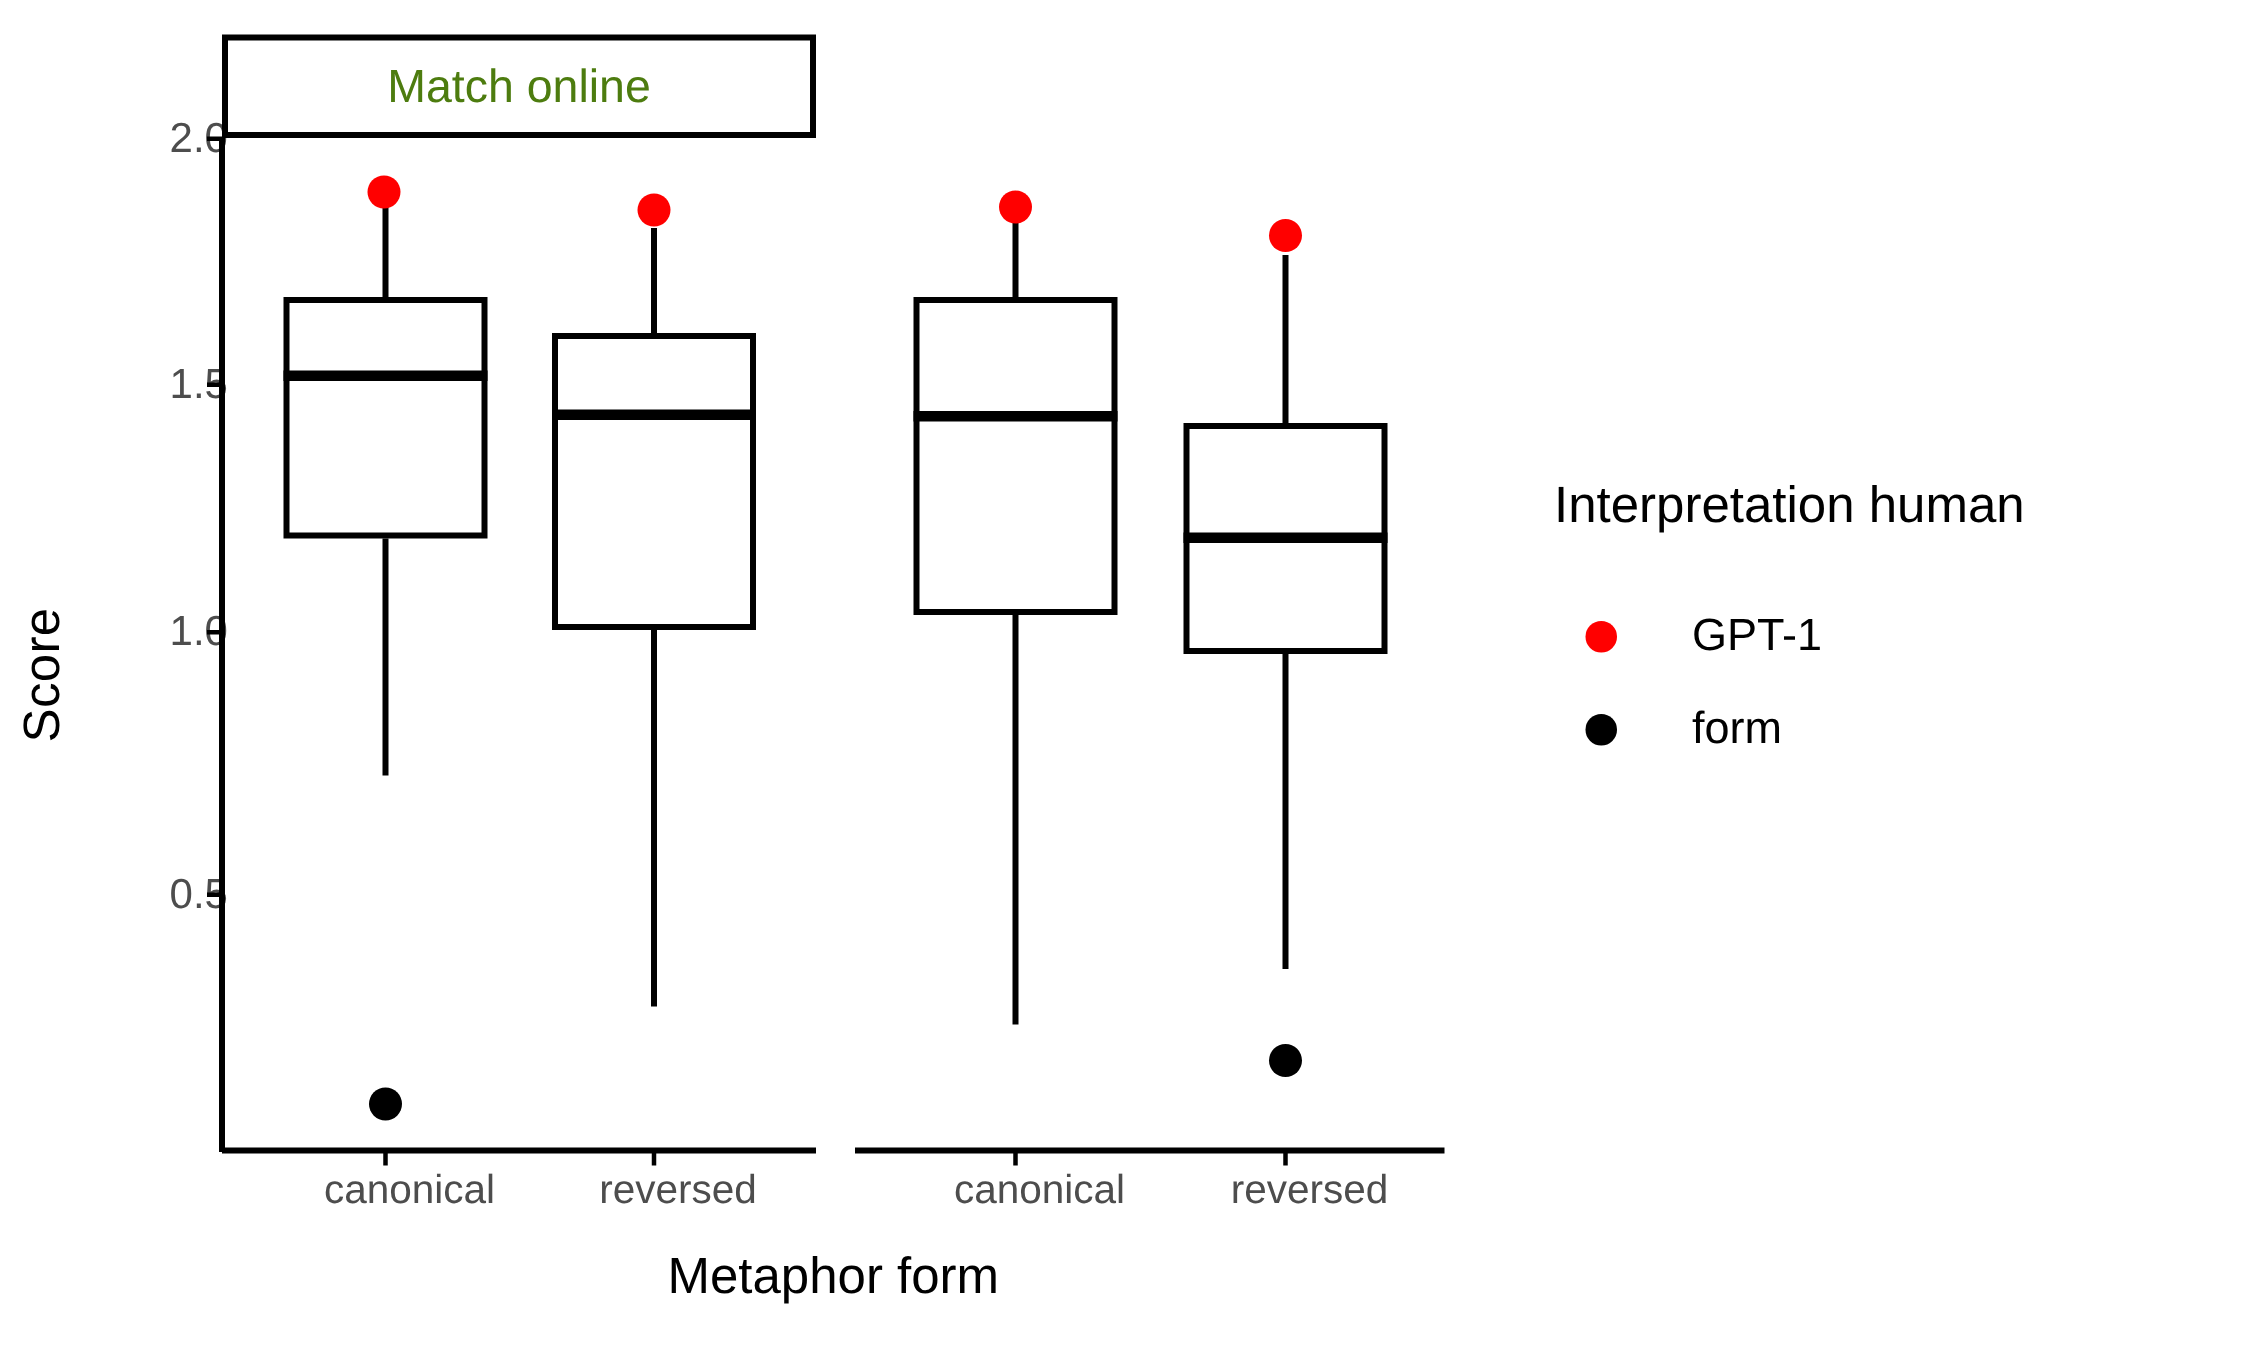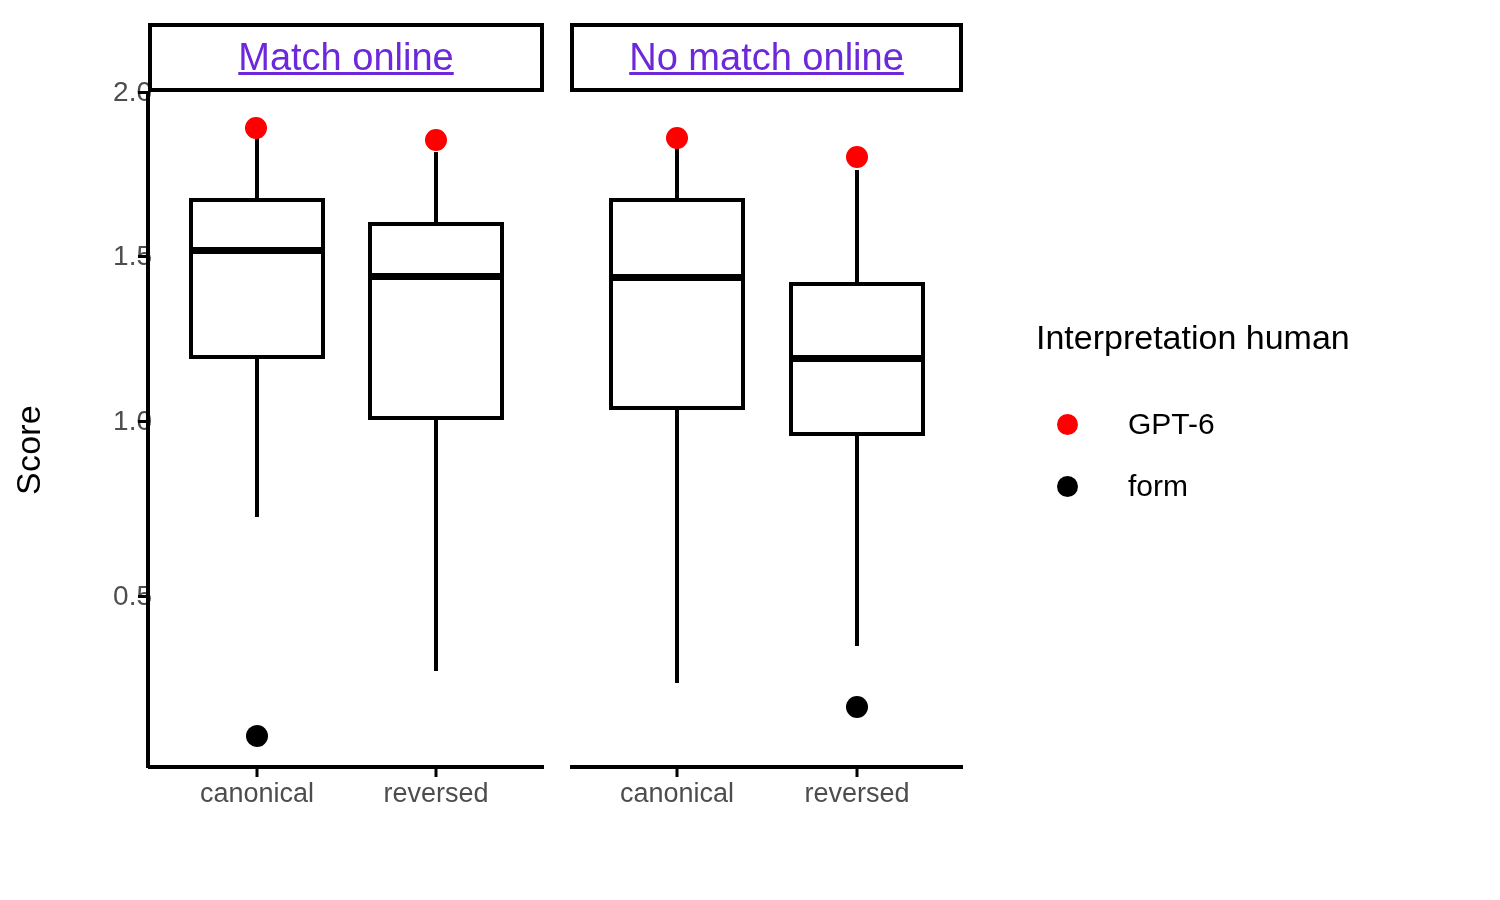--- a/index.html
+++ b/index.html
@@ -67,40 +67,40 @@
     left: 138px;
   }
   .xtick-label {
     position: absolute;
     top: 778px;
     text-align: center;
     font-size: 27px;
     color: #4d4d4d;
     transform: translateX(-50%);
     white-space: nowrap;
+    margin-left: 16px;
   }
   .xtick-mark {
     position: absolute;
     width: 3px;
     height: 10px;
     background: #000000;
     top: 767px;
     transform: translateX(-50%);
   }
   .panel-strip {
     position: absolute;
     border: 4px solid #000000;
     background: #ffffff;
     display: flex;
     align-items: center;
     justify-content: center;
-    font-size: 38px;
-    color: #6d28d9;
+    font-size: 31px;
+    color: #4d7c0f;
     box-sizing: border-box;
-    text-decoration: underline;
   }
   .panel-axis-line {
     position: absolute;
     background: #000000;
   }
   .boxplot { position: absolute; }
   .box-rect {
     position: absolute;
     border: 4px solid #000000;
     background: #ffffff;
@@ -170,39 +170,37 @@
     <div class="ytick-label" style="top:421px; right:1348px;">1.0</div>
     <div class="ytick-mark" style="top:420px;"></div>
     <div class="ytick-label" style="top:596px; right:1348px;">0.5</div>
     <div class="ytick-mark" style="top:595px;"></div>
   </div>
 
   <div class="panel-strip" style="left:148px; top:23px; width:396px; height:69px;">
     <span>Match online</span>
   </div>
 
-  <div class="panel-strip" style="left:570px; top:23px; width:393px; height:69px;">
-    <span>No match online</span>
-  </div>
 
   <div class="panel-axis-line" style="left:146px; top:92px; width:4px; height:676px;"></div>
   <div class="panel-axis-line" style="left:148px; top:765px; width:396px; height:4px;"></div>
 
   <div class="panel-axis-line" style="left:570px; top:765px; width:393px; height:4px;"></div>
 
   <div class="xtick-mark" style="left:257px;"></div>
   <div class="xtick-mark" style="left:436px;"></div>
   <div class="xtick-mark" style="left:677px;"></div>
   <div class="xtick-mark" style="left:857px;"></div>
 
   <div class="xtick-label" style="left:257px;">canonical</div>
   <div class="xtick-label" style="left:436px;">reversed</div>
   <div class="xtick-label" style="left:677px;">canonical</div>
   <div class="xtick-label" style="left:857px;">reversed</div>
 
+  <div class="axis-title-x">Metaphor form</div>
 
   <div class="boxplot">
     <div class="whisker" style="left:257px; top:128px; height:72px;"></div>
     <div class="whisker" style="left:257px; top:357px; height:160px;"></div>
     <div class="box-rect" style="left:189px; top:198px; width:136px; height:161px;"></div>
     <div class="median-line" style="left:189px; top:247px; width:136px;"></div>
     <div class="point-dot" style="left:256px; top:128px; width:22px; height:22px; background:#ff0000;"></div>
     <div class="point-dot" style="left:257px; top:736px; width:22px; height:22px; background:#000000;"></div>
   </div>
 
@@ -230,21 +228,21 @@
     <div class="point-dot" style="left:857px; top:157px; width:22px; height:22px; background:#ff0000;"></div>
     <div class="point-dot" style="left:857px; top:707px; width:22px; height:22px; background:#000000;"></div>
   </div>
 
   <div class="legend">
     <div class="legend-title">Interpretation human</div>
     <div class="legend-row">
       <div class="legend-key">
         <div class="legend-dot" style="background:#ff0000;"></div>
       </div>
-      <div class="legend-label">GPT-6</div>
+      <div class="legend-label">GPT-1</div>
     </div>
     <div class="legend-row">
       <div class="legend-key">
         <div class="legend-dot" style="background:#000000;"></div>
       </div>
       <div class="legend-label">form</div>
     </div>
   </div>
 
 </div>

